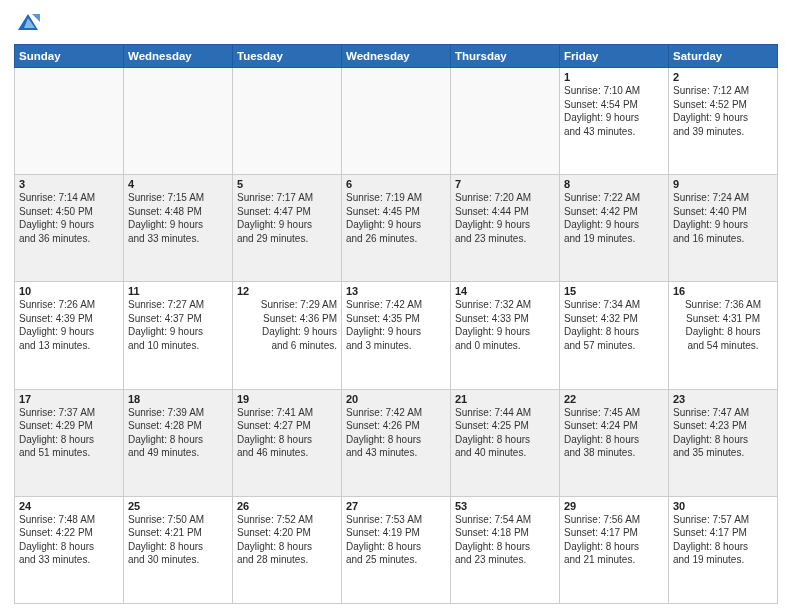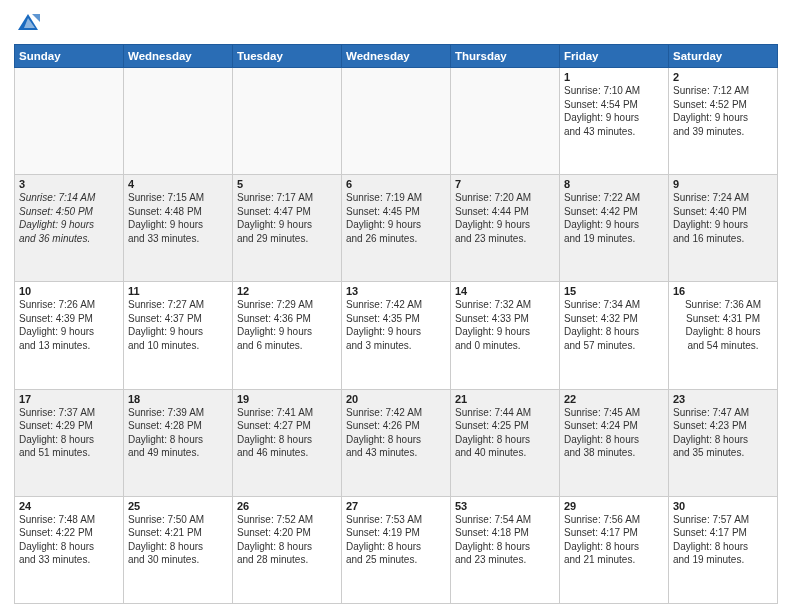--- a/index.html
+++ b/index.html
@@ -146,21 +146,21 @@
             <span class="day-num">2</span>
             <div class="day-info" style="white-space: pre-line;">Sunrise: 7:12 AM
 Sunset: 4:52 PM
 Daylight: 9 hours
 and 39 minutes.</div>
           </td>
         </tr>
         <tr>
           <td class="shaded">
             <span class="day-num">3</span>
-            <div class="day-info" style="white-space: pre-line; font-style: italic;">Sunrise: 7:14 AM
+            <div class="day-info" style="white-space: pre-line;">Sunrise: 7:14 AM
 Sunset: 4:50 PM
 Daylight: 9 hours
 and 36 minutes.</div>
           </td>
           <td class="shaded">
             <span class="day-num">4</span>
             <div class="day-info" style="white-space: pre-line;">Sunrise: 7:15 AM
 Sunset: 4:48 PM
 Daylight: 9 hours
 and 33 minutes.</div>
@@ -211,21 +211,21 @@
           </td>
           <td>
             <span class="day-num">11</span>
             <div class="day-info" style="white-space: pre-line;">Sunrise: 7:27 AM
 Sunset: 4:37 PM
 Daylight: 9 hours
 and 10 minutes.</div>
           </td>
           <td>
             <span class="day-num">12</span>
-            <div class="day-info" style="white-space: pre-line;">Sunrise: 7:29 AM
+            <div class="day-info" style="white-space: pre-line; text-align: right;">Sunrise: 7:29 AM
 Sunset: 4:36 PM
 Daylight: 9 hours
 and 6 minutes.</div>
           </td>
           <td>
             <span class="day-num">13</span>
             <div class="day-info" style="white-space: pre-line;">Sunrise: 7:42 AM
 Sunset: 4:35 PM
 Daylight: 9 hours
 and 3 minutes.</div>

